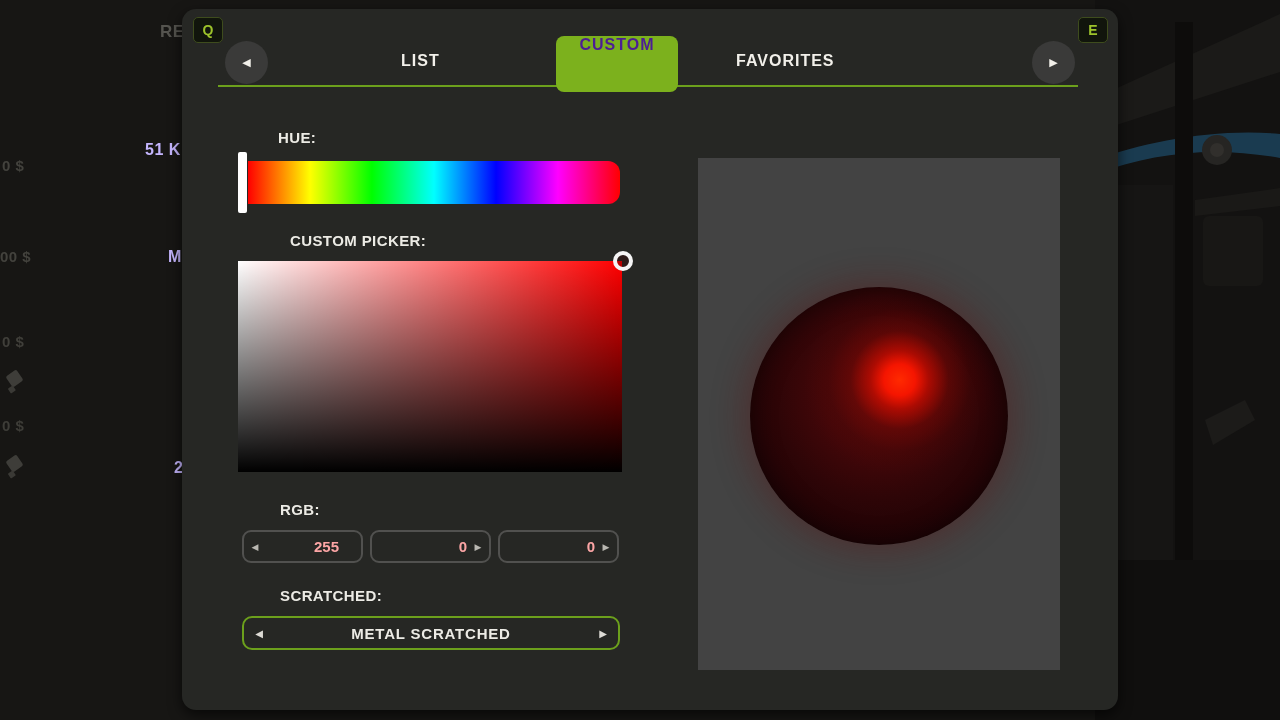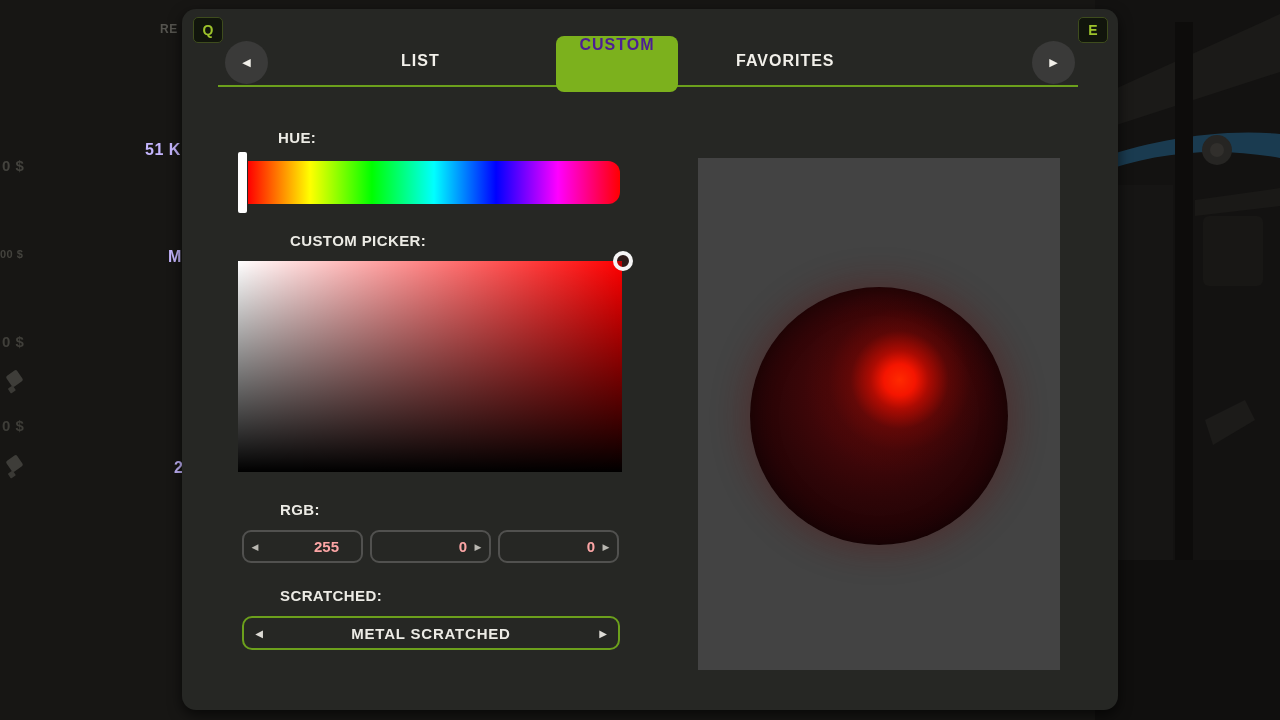--- a/index.html
+++ b/index.html
@@ -71,24 +71,24 @@
             background:
               radial-gradient(circle at 58% 36%, #ff2a00 0%, #f51500 7%, rgba(200,12,0,0.78) 13%, rgba(135,8,2,0.38) 22%, rgba(95,6,2,0.14) 32%, rgba(0,0,0,0) 43%),
               radial-gradient(circle at 50% 42%, #550a0c 0%, #440709 28%, #2e0507 52%, #1e0305 75%, #1c0708 90%, #301518 100%);
             box-shadow:0 0 30px 8px rgba(95,18,18,0.35), inset 0 0 26px rgba(0,0,0,0.45); }
 </style>
 </head>
 <body>
 
 <div class="screen">
 
-  <div class="bg-frag" style="left:160px; top:22px; font-size:12px; color:#55544f;">RE</div>
+  <div class="bg-frag" style="left:160px; top:22px; font-size:17px; color:#55544f;">RE</div>
   <div class="bg-frag" style="left:145px; top:141px; font-size:16px;">51 K</div>
   <div class="bg-frag" style="left:2px; top:157px; font-size:15px; color:#43423d;">0 $</div>
-  <div class="bg-frag" style="left:0px; top:248px; font-size:11px; color:#43423d;">00 $</div>
+  <div class="bg-frag" style="left:0px; top:248px; font-size:15px; color:#43423d;">00 $</div>
   <div class="bg-frag" style="left:168px; top:248px; font-size:16px;">M</div>
   <div class="bg-frag" style="left:2px; top:333px; font-size:15px; color:#403f3a;">0 $</div>
   <div class="bg-icon" style="left:8px; top:372px;"></div>
   <div class="bg-frag" style="left:2px; top:417px; font-size:15px; color:#3e3d38;">0 $</div>
   <div class="bg-icon" style="left:8px; top:457px;"></div>
   <div class="bg-frag" style="left:174px; top:459px; font-size:16px;">2</div>
 
   <div class="bg-right">
     <svg width="185" height="720" xmlns="http://www.w3.org/2000/svg">
       <rect width="185" height="720" fill="#131211"></rect>

